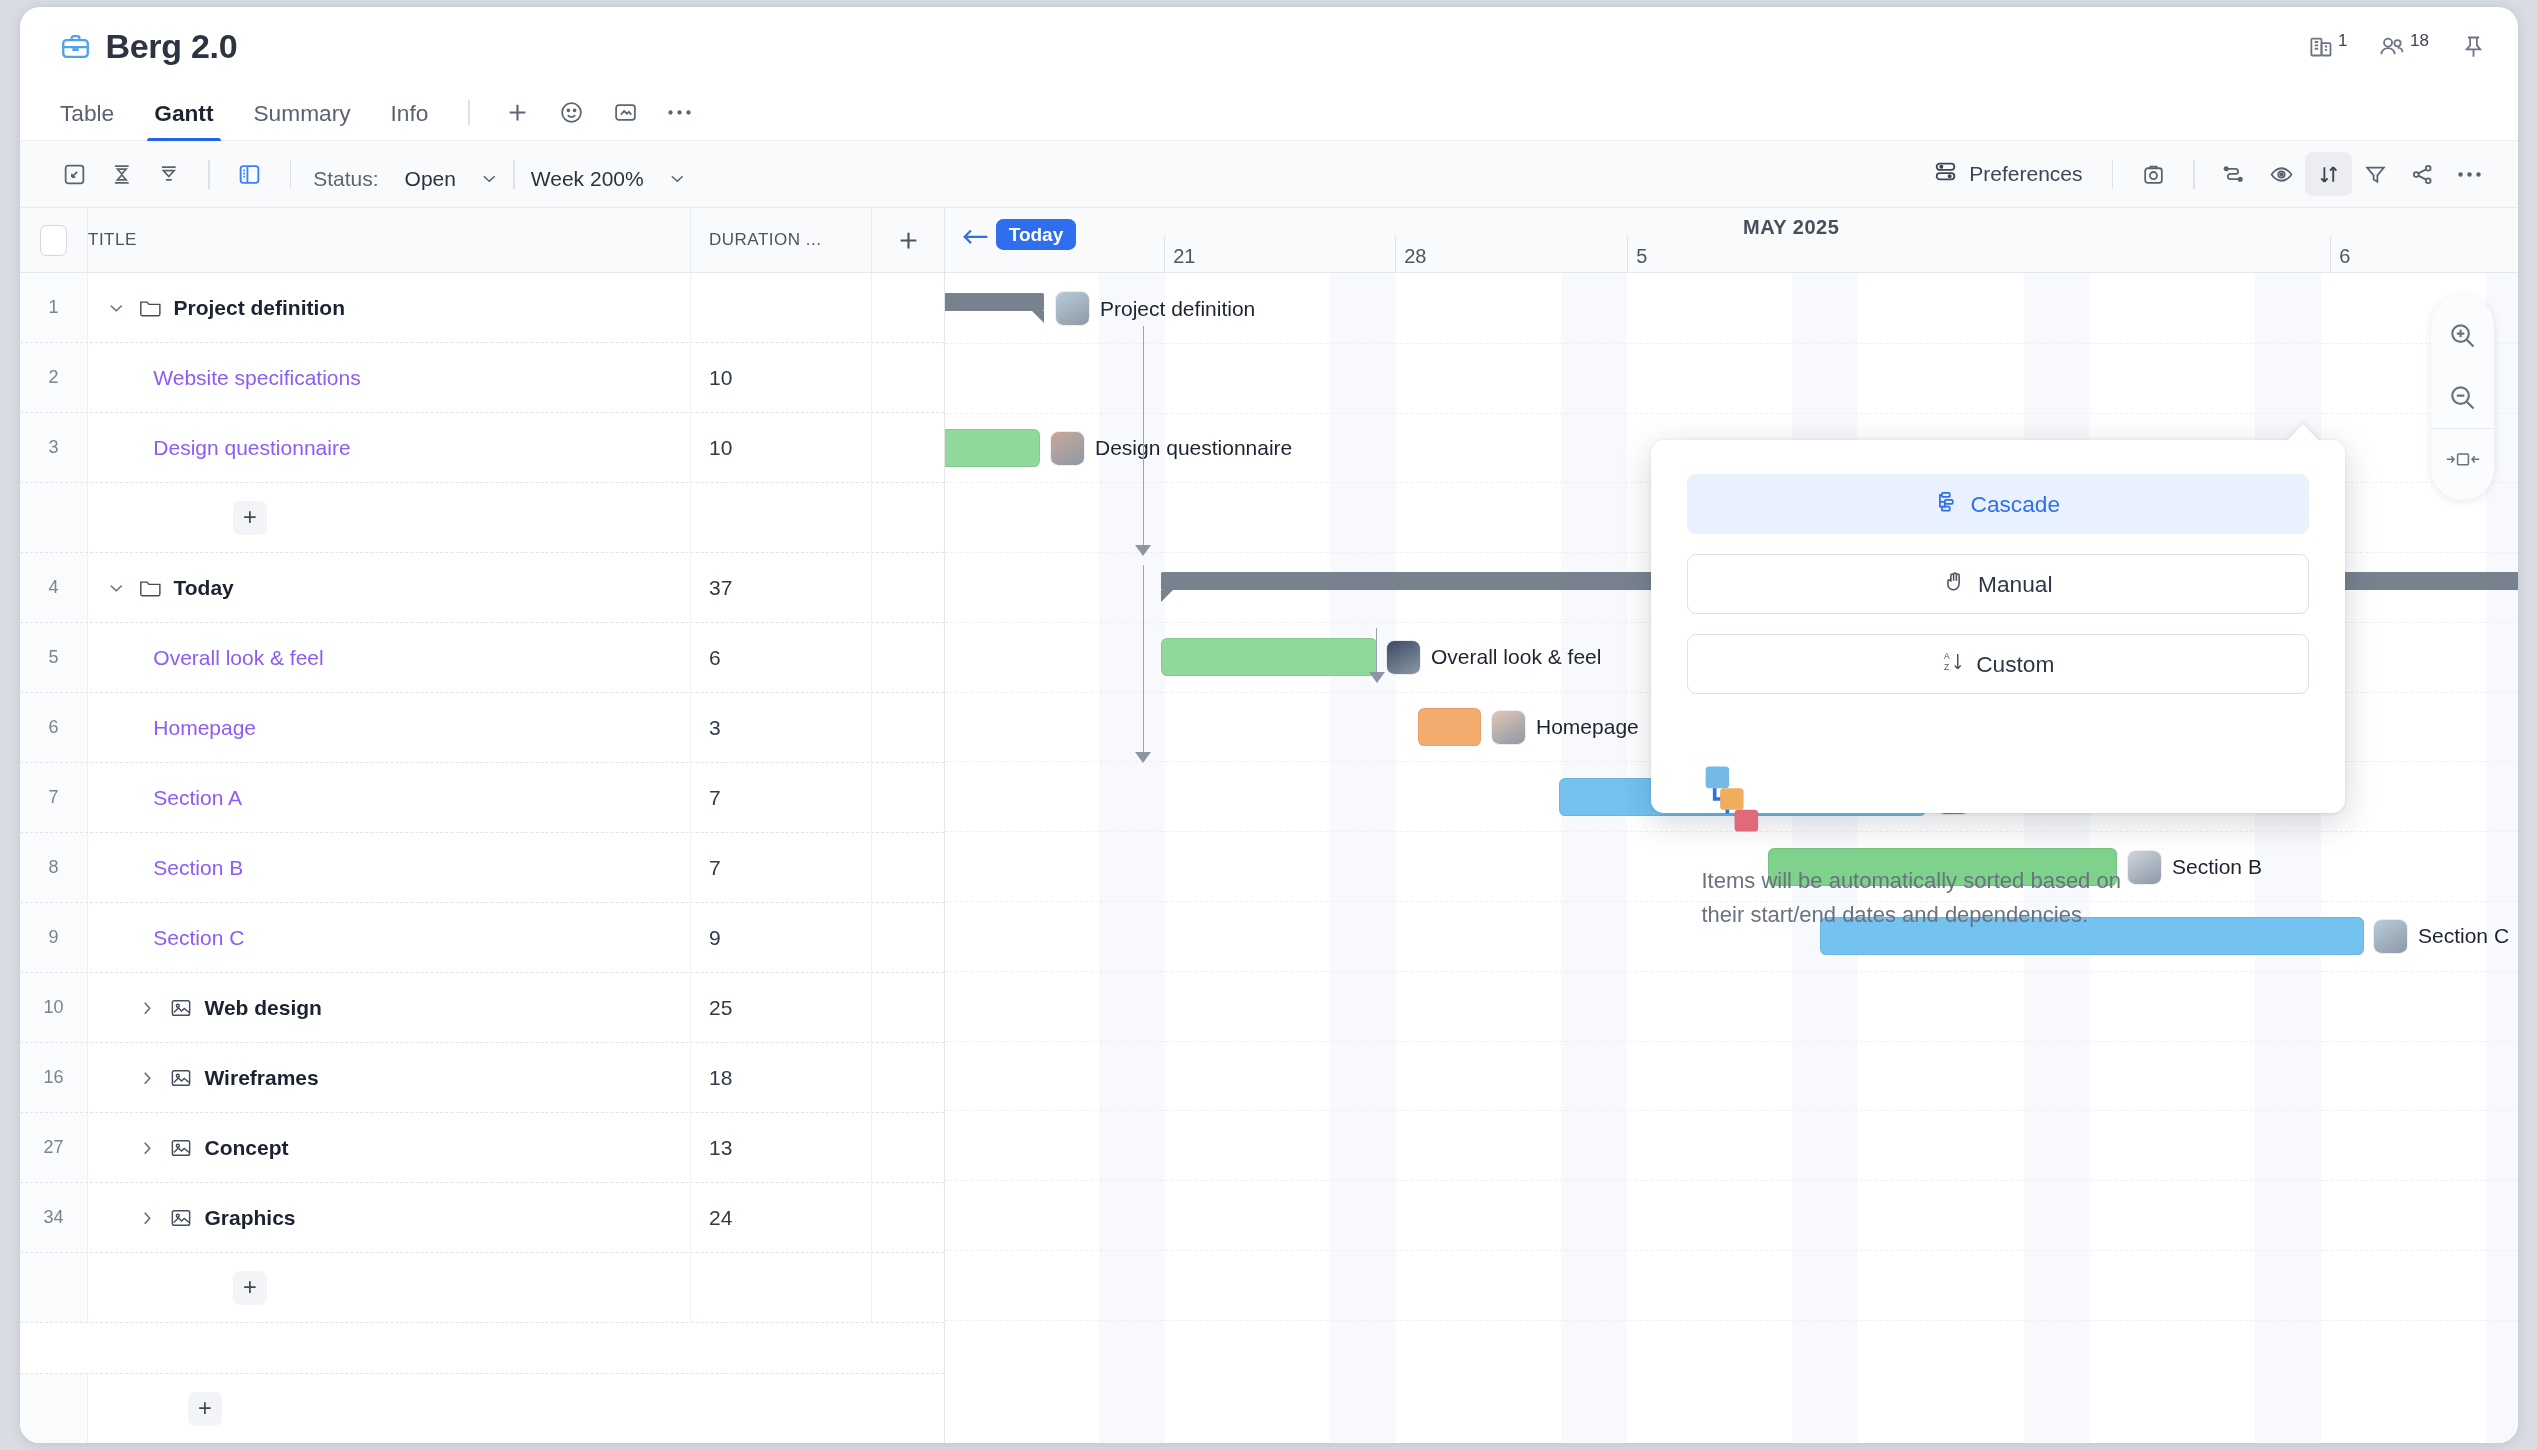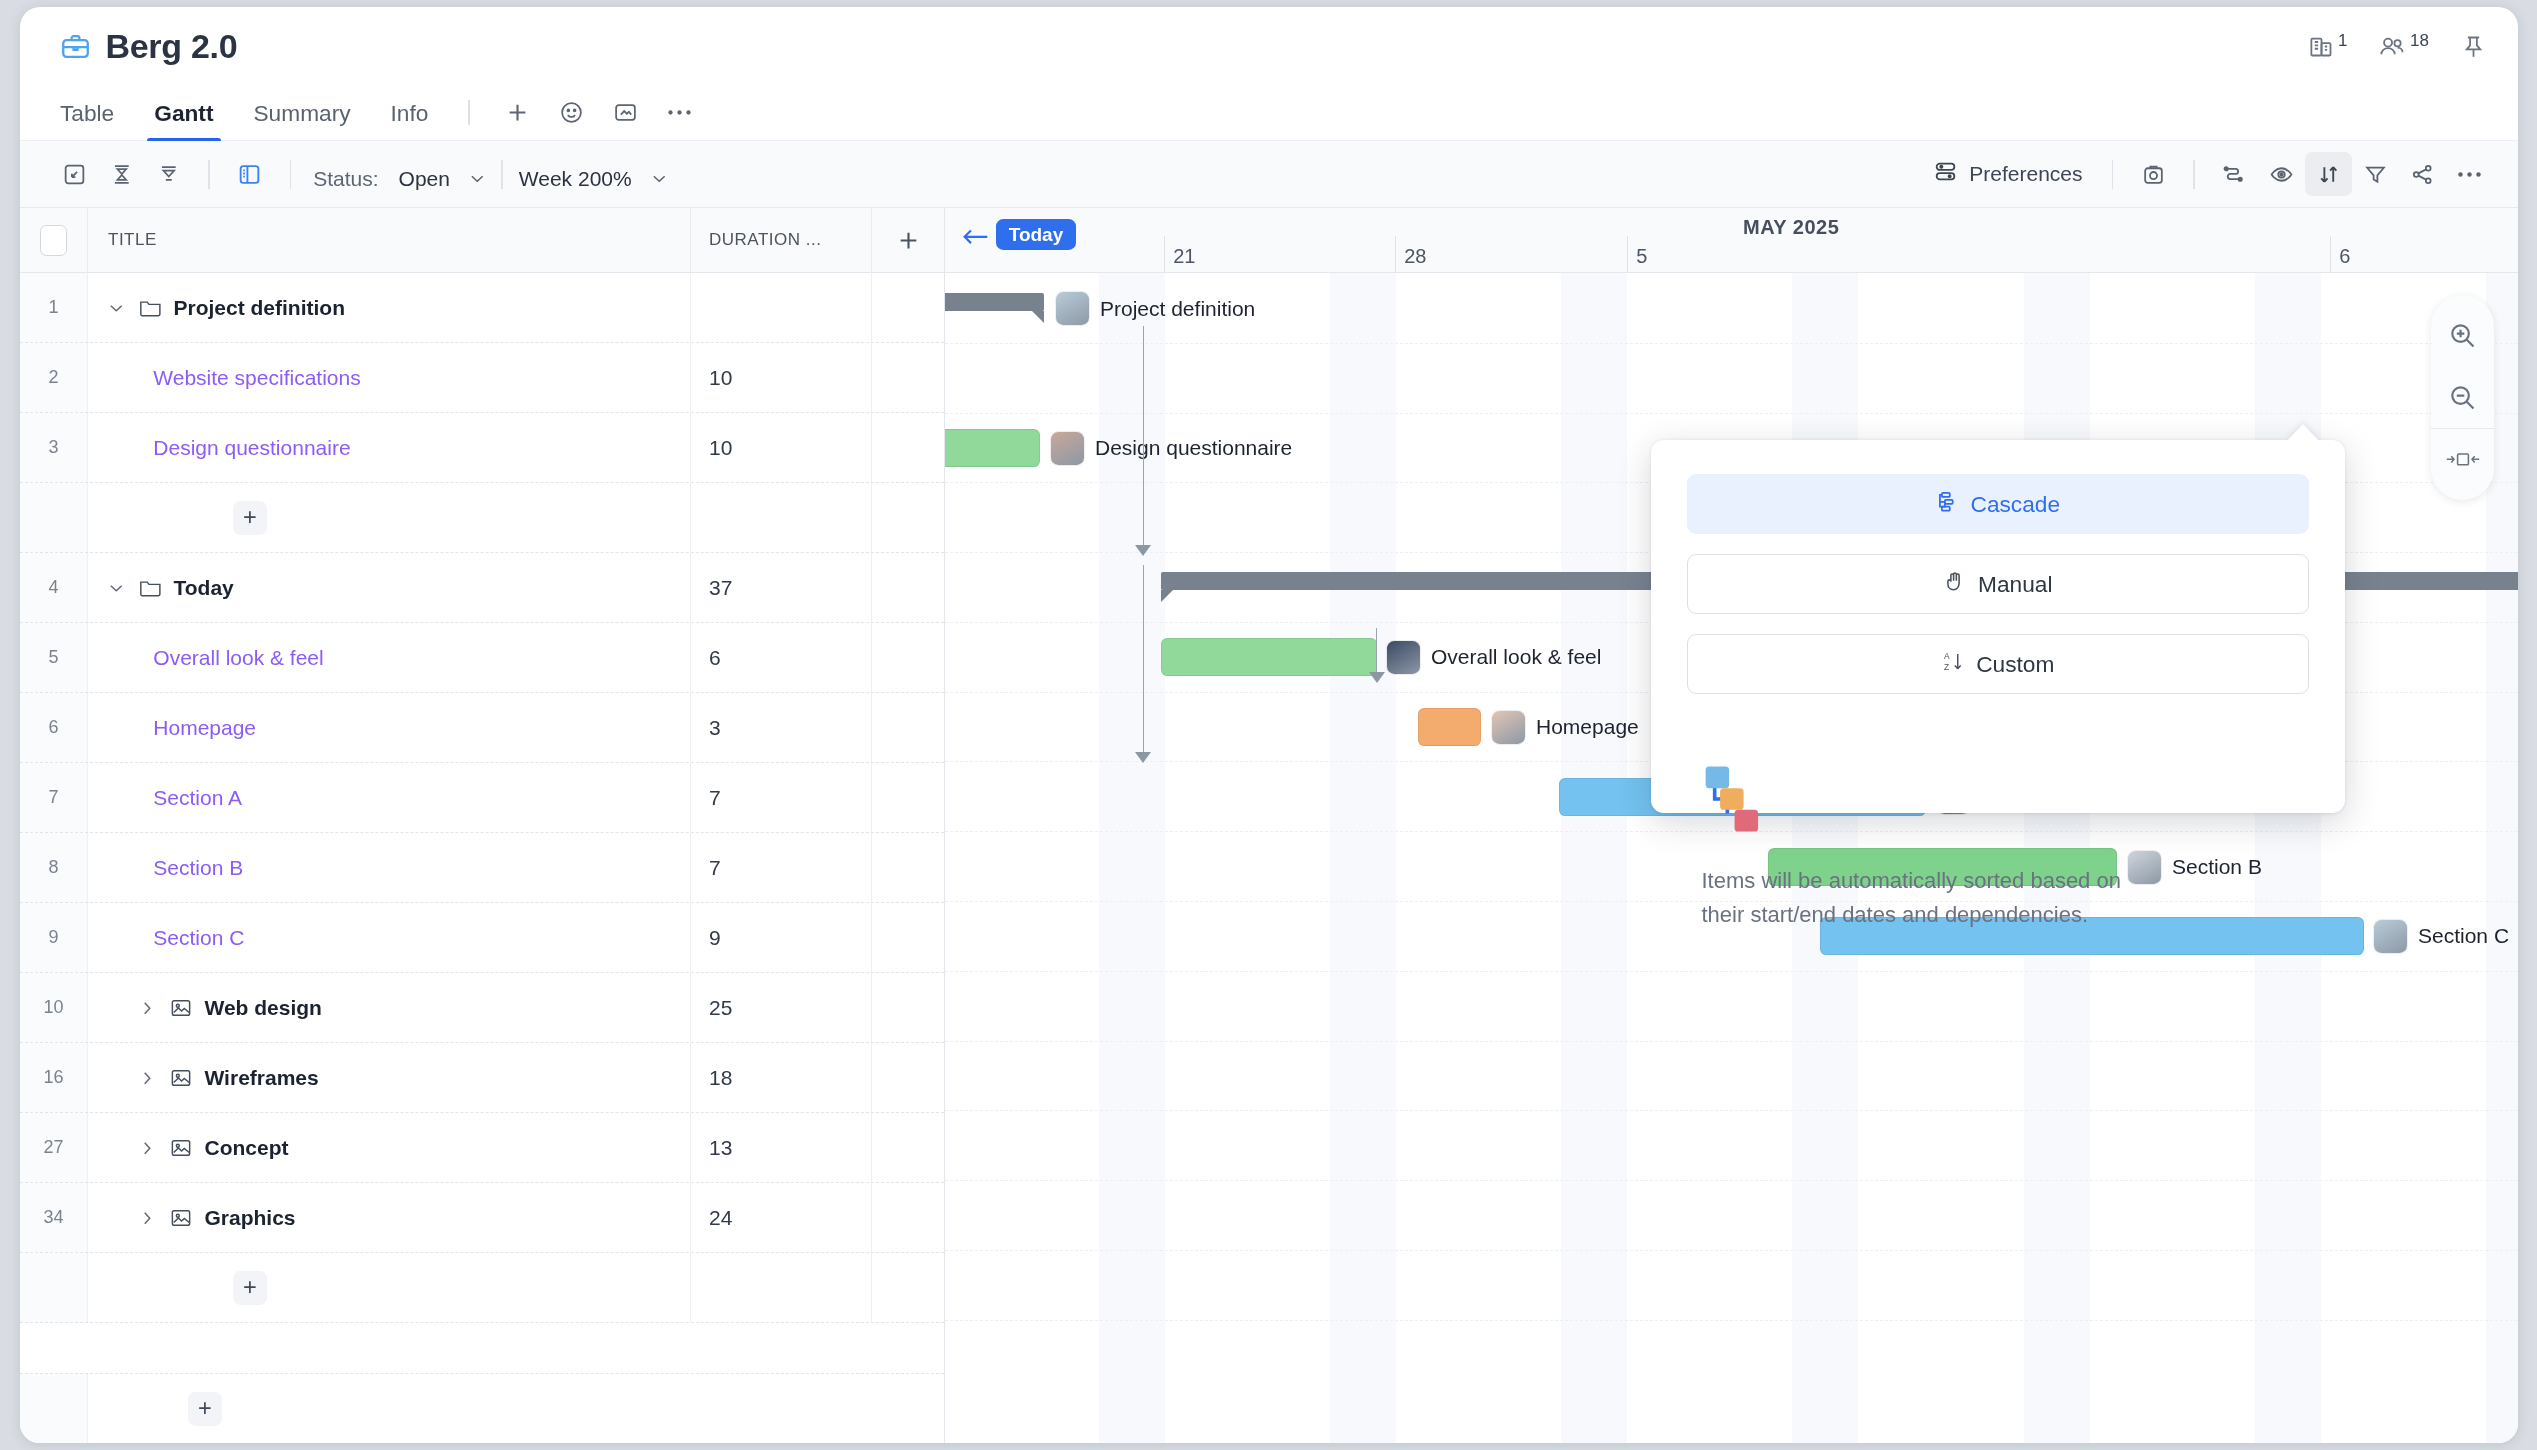--- a/index.html
+++ b/index.html
@@ -83,21 +83,21 @@
   }
   .tb-btn {
     width: 47px; height: 44px;
     display: flex; align-items: center; justify-content: center;
     color: #5a6personally; color: #5a636f; cursor: pointer; border-radius: 7.3px;
   }
   .tb-btn.blue { color: #3b82f6; }
   .tb-btn.active { background: #ebedf1; }
   .tb-sep { width: 1.8px; height: 29px; background: #dfe3e9; margin: 0 16.3px; }
   .tb-select {
-    display: flex; align-items: center; gap: 20px;
+    display: flex; align-items: center; gap: 26px;
     font-size: 21px; color: #2b3240; cursor: pointer; white-space: nowrap; margin-top: 9px;
   }
   .tb-select .lbl-mute { color: #5d6673; }
   .chev { width: 14.5px; height: 9px; display:block; }
   .tb-right { margin-left: auto; display: flex; align-items: center; gap: 0; }
   .pref-btn {
     display: flex; align-items: center; gap: 11.8px;
     font-size: 21px; color: #3d4654; cursor: pointer;
     padding: 0 12.7px;
   }
@@ -108,21 +108,21 @@
   
   .grid { width: 924px; flex: none; position: relative; background:#fff; }
   .grid-head {
     display: flex; height: 65px;
     background: #f9fafc;
     border-bottom: 0.9px solid #e4e8ed;
     align-items: center;
   }
   .col-check { width: 67px; display: flex; align-items: center; justify-content: center; }
   .chkbox { width: 27px; height: 31px; border: 1.8px solid #d2d7de; border-radius: 6.3px; background:#fff; cursor:pointer; }
-  .col-title { flex: 1; padding-left: 20px; border-left: 0.9px solid #e9ecf1; height:65px; display:flex; align-items:center;}
+  .col-title { flex: 1; padding-left: 0; border-left: 0.9px solid #e9ecf1; height:65px; display:flex; align-items:center;}
   .col-dur   { width: 181px; padding-left: 18px; border-left: 0.9px solid #e9ecf1; height:65px; display:flex; align-items:center;}
   .col-plus  { width: 73px; border-left: 0.9px solid #e9ecf1; height:65px; display:flex; align-items:center; justify-content:center; color:#4a5361; cursor:pointer;}
   .hdr-txt { font-size: 17px; letter-spacing: 0.5px; color: #4c5460; font-weight: normal; }
 
   .row {
     display: flex; height: 70px; align-items: stretch;
     border-bottom: 0.9px dashed #e1e5eb;
   }
   .row .c-num {
     width: 67px; display: flex; align-items: center; justify-content: center;

